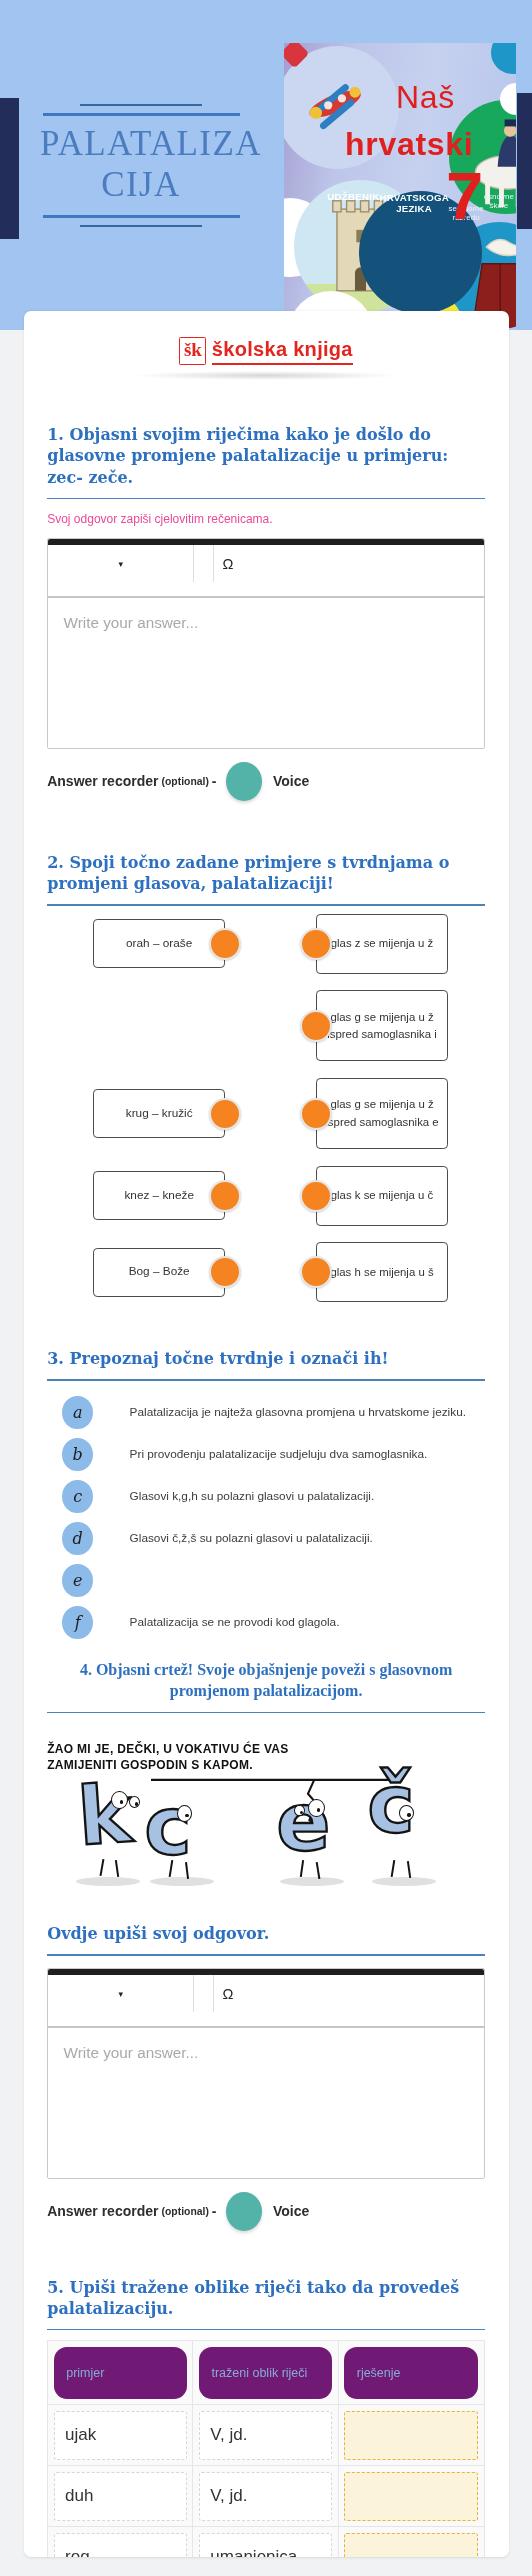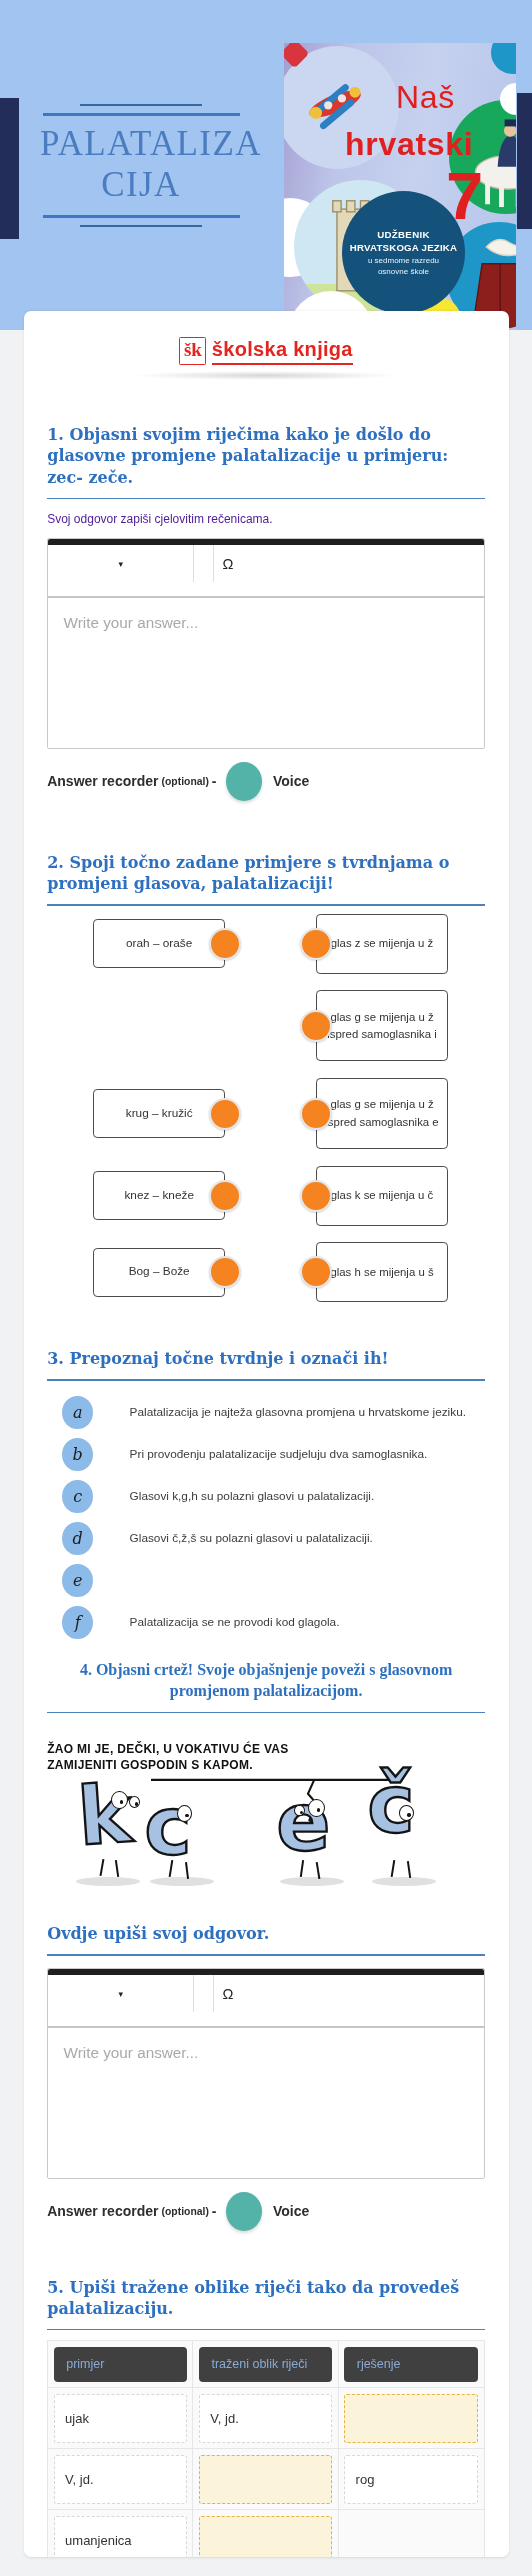--- a/index.html
+++ b/index.html
@@ -25,22 +25,22 @@
   .cv-plane   { left:-8.3px; top:2.8px;   width:123px; height:123px; background:#cbd7f1; }
   .cv-white1  { left:-33px; top:155px; width:79px; height:79px; background:#fff; }
   .cv-castle  { left:9.7px;  top:137px; width:133px; height:133px; background:#cfe7f3; overflow:hidden; }
   .cv-green   { left:165px; top:57px;  width:114px; height:114px; background:#18a85b; overflow:hidden; }
   .cv-teal    { left:162px; top:179px; width:107px; height:107px; background:#1e96c8; overflow:hidden; }
   .cv-yellow  { left:137px; top:255px; width:39px;  height:39px;  background:#f7e733; }
   .cv-tealtop { left:207px; top:-12.5px; width:43px;  height:43px;  background:#1e96c8; }
   .cv-white2  { left:216px; top:40px;  width:32px;  height:32px;  background:#fff; }
   .cv-white3  { left:4.2px;   top:248px; width:86px; height:86px; background:#fff; }
   .cv-heart   { left:72px; top:276px; width:21px;  height:21px;  background:#d8353f; border-radius:4.2px; transform:rotate(45deg); }
-  .cv-navy    { left:58px; top:148px; width:123px; height:123px; background:#14527b; color:#fff;
-                display:flex; flex-direction:column; justify-content:center; text-align:center; }
+  .cv-navy    { left:75px; top:148px; width:123px; height:123px; background:#14527b; color:#fff;
+                display:flex; justify-content:center; text-align:center; }
   .cv-navy .b1 { font-weight:bold; font-size:9.7px; letter-spacing:0.3px; }
   .cv-navy .b2 { font-weight:bold; font-size:9.7px; letter-spacing:0.2px; margin-top:1.4px;text-align:center; }
   .cv-navy .s1 { font-size:8px; margin-top:3.5px; color:#e9f3fa; }
   .cv-navy .s2 { font-size:8px; margin-top:1.4px; color:#e9f3fa; }
   .cv-nas      { position:absolute; left:112px; top:36px;  font-size:32px; font-weight:normal; color:#e01f1f; letter-spacing:0.7px; }
   .cv-hrvatski { position:absolute; left:61px;  top:83px; font-size:32px; font-weight:bold; color:#e01f1f; letter-spacing:0.7px; }
   .cv-seven    { position:absolute; left:162px; top:114px; font-size:67px; font-weight:bold; color:#e01f1f; }
 
   
   .card { position:relative; z-index:2; margin:-19.4px 23.6px 0; width:485px; height:2246px;
@@ -53,21 +53,21 @@
                font-weight:bold; font-size:19px; line-height:1; padding:2.1px 3.5px 5.5px; border-radius:1.4px; }
   .logo-text { color:#e4251f; font-weight:bold; font-size:20px; letter-spacing:0.3px;
                border-bottom:2.1px solid #e4251f; padding-bottom:2.1px; }
   .logo-shadow { width:270px; height:9px; margin:5.5px auto 0;
                  background:radial-gradient(ellipse at center, rgba(0,0,0,.16) 0%, rgba(0,0,0,0) 70%); }
 
   
   .task-heading { font-family:"DejaVu Serif", serif; font-weight:bold; color:#2e70c0;
                   font-size:16px; line-height:1.34; }
   .underline { height:1.4px; background:#4a80bd; margin-top:9.7px; }
-  .instruction { margin-top:12.5px; font-size:12px; color:#4c1d95; }
+  .instruction { margin-top:12.5px; font-size:12px; color:#ec4899; }
 
   
   .editor { margin-top:12.5px; border:0.7px solid #c9c9c9; border-radius:2.1px; height:211px; background:#fff; }
   .editor-topstrip { height:6.2px; background:#1f1f1f; border-radius:2.1px 2.1px 0 0; }
   .editor-toolbar { display:flex; height:37px; align-items:center; }
   .tb-style { width:146px; display:flex; justify-content:center; align-items:center; height:100%;
               border-right:0.7px solid #ddd; cursor:pointer; }
   .tb-caret { font-size:9px; color:#222; }
   .tb-spacer { width:19.4px; height:100%; border-right:0.7px solid #ddd; }
   .tb-omega { padding-left:9px; font-size:14.6px; color:#222; cursor:pointer; }
@@ -121,24 +121,24 @@
   .eye { position:absolute; background:#fff; border:1.4px solid #141414; border-radius:50%; }
   .eye::after { content:""; position:absolute; width:3.5px; height:3.5px; background:#141414; border-radius:50%; left:52%; top:52%; }
   .leg { position:absolute; width:2.4px; height:16.6px; background:#141414; }
   .lshadow { position:absolute; width:64px; height:9px; background:rgba(0,0,0,.12); border-radius:50%; top:136px; }
 
   
   .t5 { margin-top:9.7px; background:#fafafa; border:0.7px solid #e5e6e8; }
   .t5-grid { display:grid; grid-template-columns:1fr 1fr 1fr; }
   .t5 .cell { border-right:0.7px solid #e5e6e8; border-bottom:0.7px solid #e5e6e8; padding:5.5px; }
   .t5 .cell:nth-child(3n) { border-right:none; }
-  .hcell-inner { height:35px; background:#404040; border-radius:4px; display:flex; align-items:center;
+  .hcell-inner { height:52px; background:#701a75; border-radius:13px; display:flex; align-items:center;
                  padding-left:12.5px; color:#86abd9; font-size:12.5px; }
   .acell-inner { height:49px; border:1.4px dashed #d7d7d7; border-radius:2.8px; background:#fff;
-                 display:flex; align-items:center; padding-left:10.4px; font-size:13px; color:#333; }
+                 display:flex; align-items:center; padding-left:10.4px; font-size:17px; color:#333; }
   .scell-inner { height:49px; border:1.4px dashed #e5b43d; border-radius:2.8px; background:#fcf4da; cursor:pointer; }
 
   .mt-t1 { margin-top:44px; } .mt-t2 { margin-top:51px; } .mt-t3 { margin-top:46px; }
   .mt-t4 { margin-top:20px;font-family:Liberation Serif, serif; } .mt-ov { margin-top:32px; } .mt-t5 { margin-top:46px; }
 </style>
 </head>
 <body>
 
 <div id="page">
 
@@ -424,20 +424,23 @@
           <div class="acell-inner">ujak</div>
         </div>
         <div class="cell">
           <div class="acell-inner">V, jd.</div>
         </div>
         <div class="cell">
           <div class="scell-inner"></div>
         </div>
 
         <div class="cell">
+          <div class="acell-inner">duh</div>
+        </div>
+        <div class="cell">
           <div class="acell-inner">V, jd.</div>
         </div>
         <div class="cell">
           <div class="scell-inner"></div>
         </div>
 
         <div class="cell">
           <div class="acell-inner">rog</div>
         </div>
         <div class="cell">

